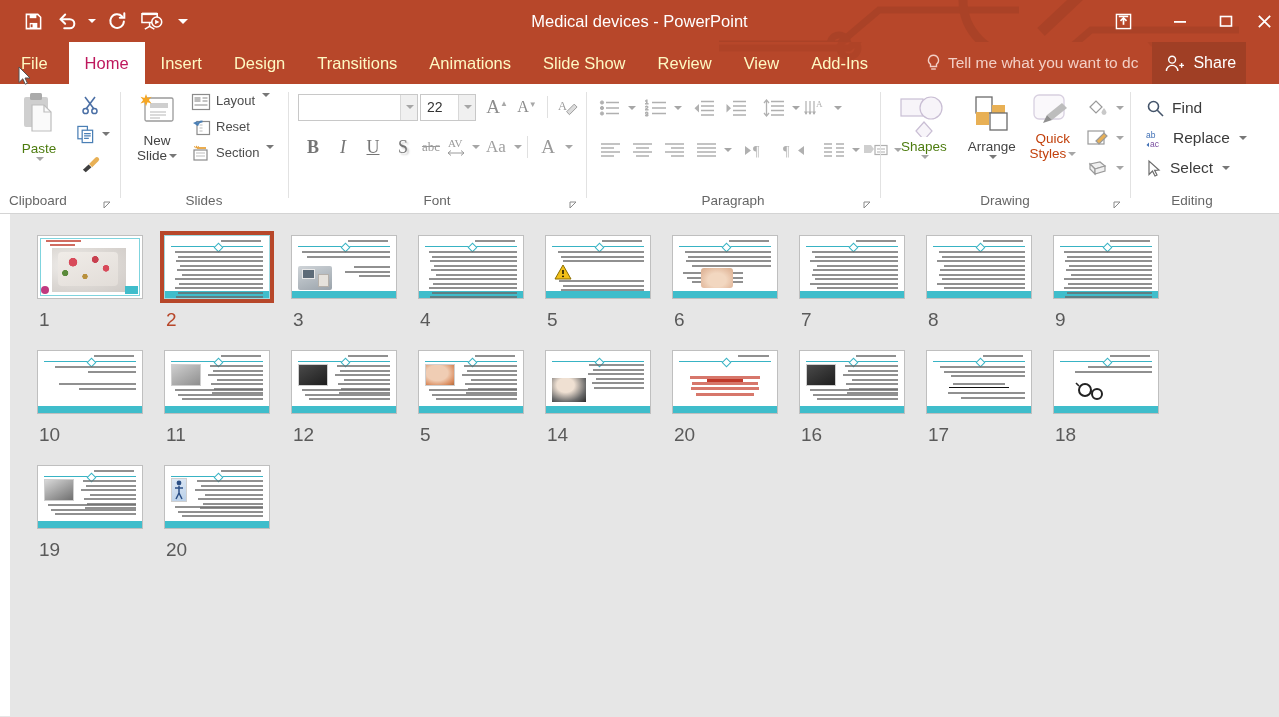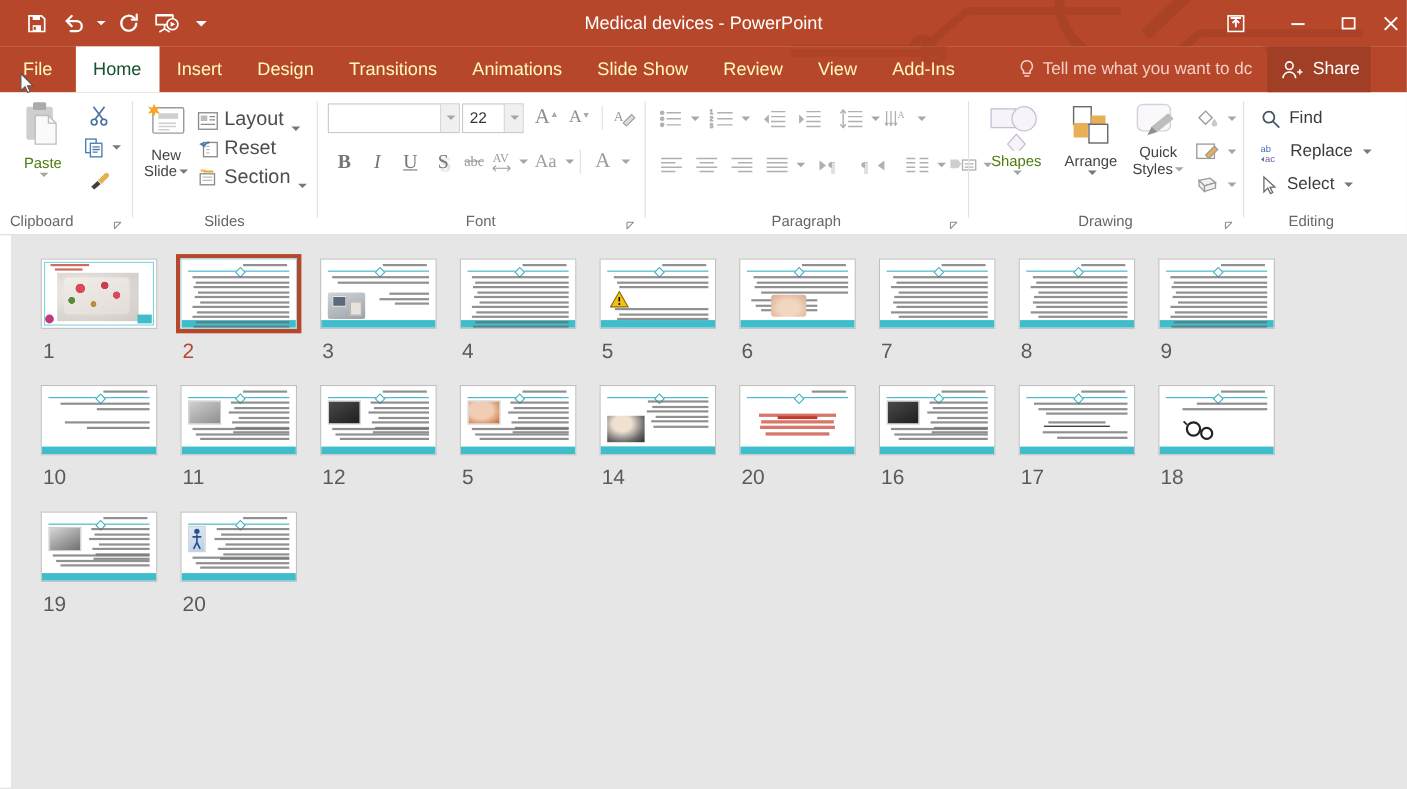--- a/index.html
+++ b/index.html
@@ -98,21 +98,21 @@
     line-height: 42px;
     padding: 0 16px;
     color: #fef9c3;
     font-size: 16.5px;
     white-space: nowrap;
     z-index: 2;
   }
   .tab.file { padding: 0 21px; }
   .tab.active {
     background: #fff;
-    color: #14532d;
+    color: #be185d;
   }
   .tellme {
     position: relative;
     z-index: 2;
     display: flex; align-items: center;
     height: 42px;
     margin-left: 42px;
     color: #f3cfc5;
     font-size: 15.5px;
     gap: 7px;
@@ -184,24 +184,24 @@
     padding-top: 4px;
     font-size: 13.5px; color: #4d7c0f;
     text-align: center;
     line-height: 15px;
   }
   .bigbtn.enabled { color: #444; }
   .bigbtn .lbl { margin-top: 2px; }
   .bigbtn .cd { margin-top: 1px; }
 
   .smallbtn {
-    display: flex; align-items: flex-end;
+    display: flex; align-items: flex-start;
     height: 26px;
     padding: 0 3px;
-    font-size: 18px; color: #6d6d6d;
+    font-size: 13px; color: #6d6d6d;
     gap: 5px;
     white-space: nowrap;
   }
   .smallbtn .txt { color:#4d4d4d; }
   .caret-gray {
     width: 0; height: 0;
     border-left: 4px solid transparent;
     border-right: 4px solid transparent;
     border-top: 4px solid #777;
     margin-left: 2px;
@@ -246,21 +246,21 @@
     width: 28px; height: 30px;
     display:flex; align-items:center; justify-content:center;
     color:#b0b0b0;
   }
   .pbtn.w { width: 32px; }
 
   
   .qsbtn {
     width: 56px;
     display:flex; flex-direction:column; align-items:center;
-    font-size:13.5px; color:#404040; line-height:15px; text-align:center;
+    font-size:13.5px; color:#c2410c; line-height:15px; text-align:center;
     padding-top:4px;
   }
   .drawsmall { width: 34px; height: 30px; display:flex; align-items:center; justify-content:center; }
 
   
   .editbtn {
     display:flex; align-items:center; gap:7px;
     height: 30px; padding-left: 6px;
     font-size: 15.5px; color: #3b3b3b;
   }

